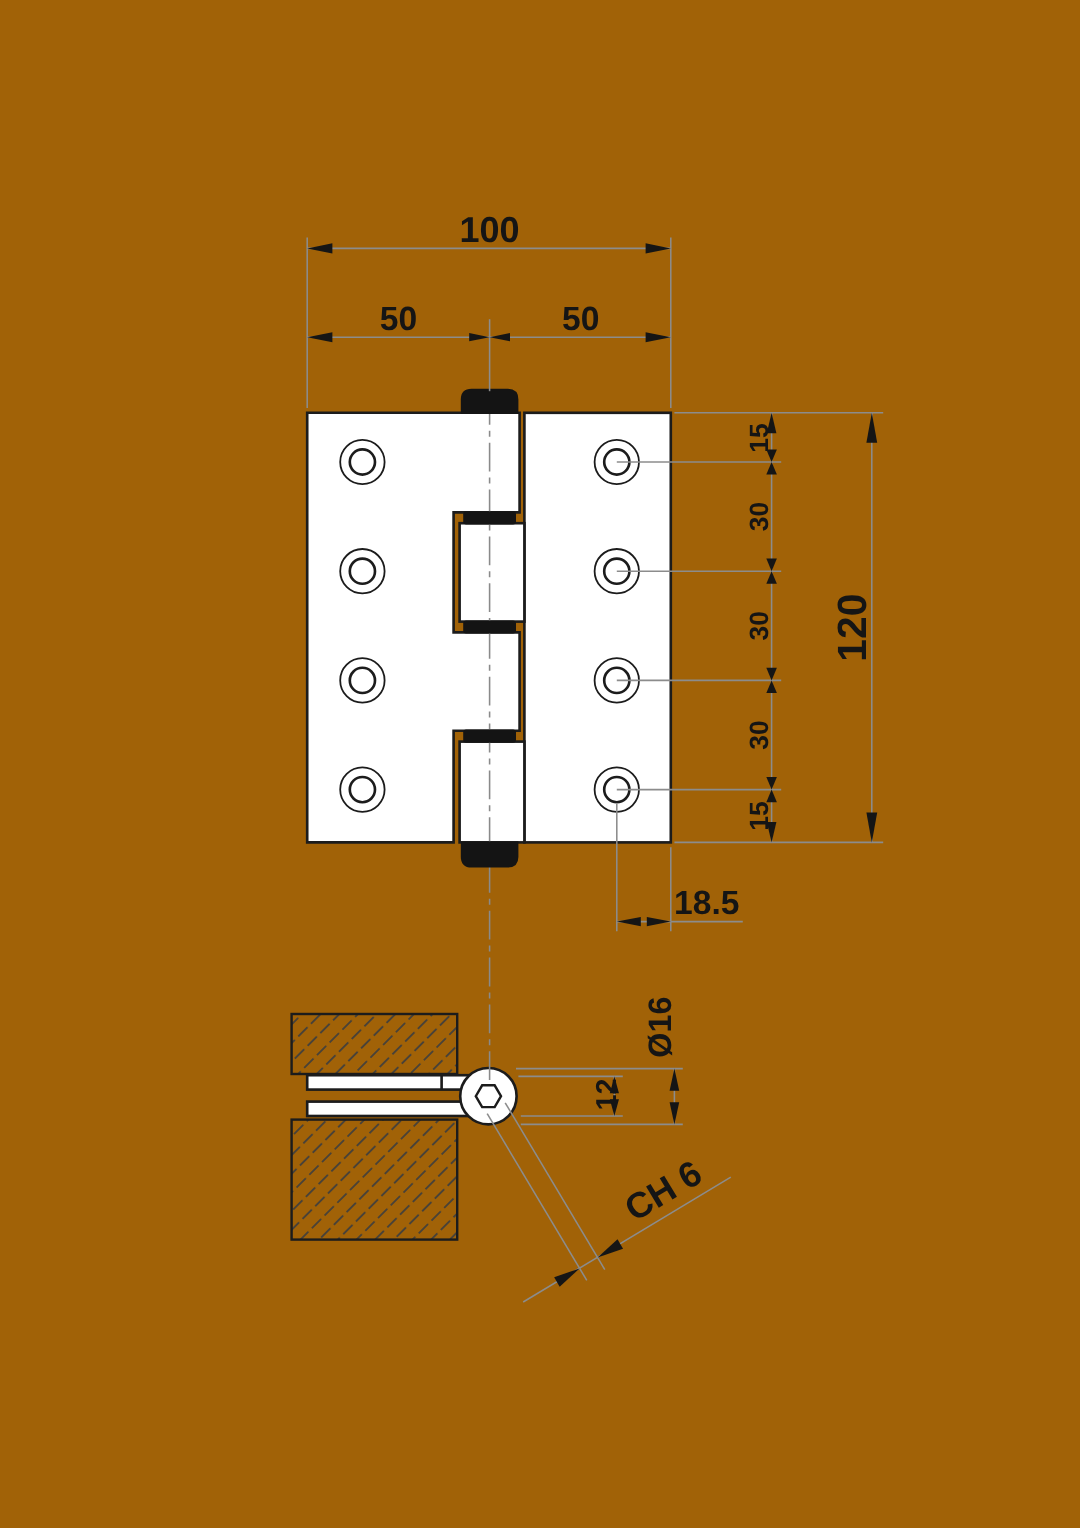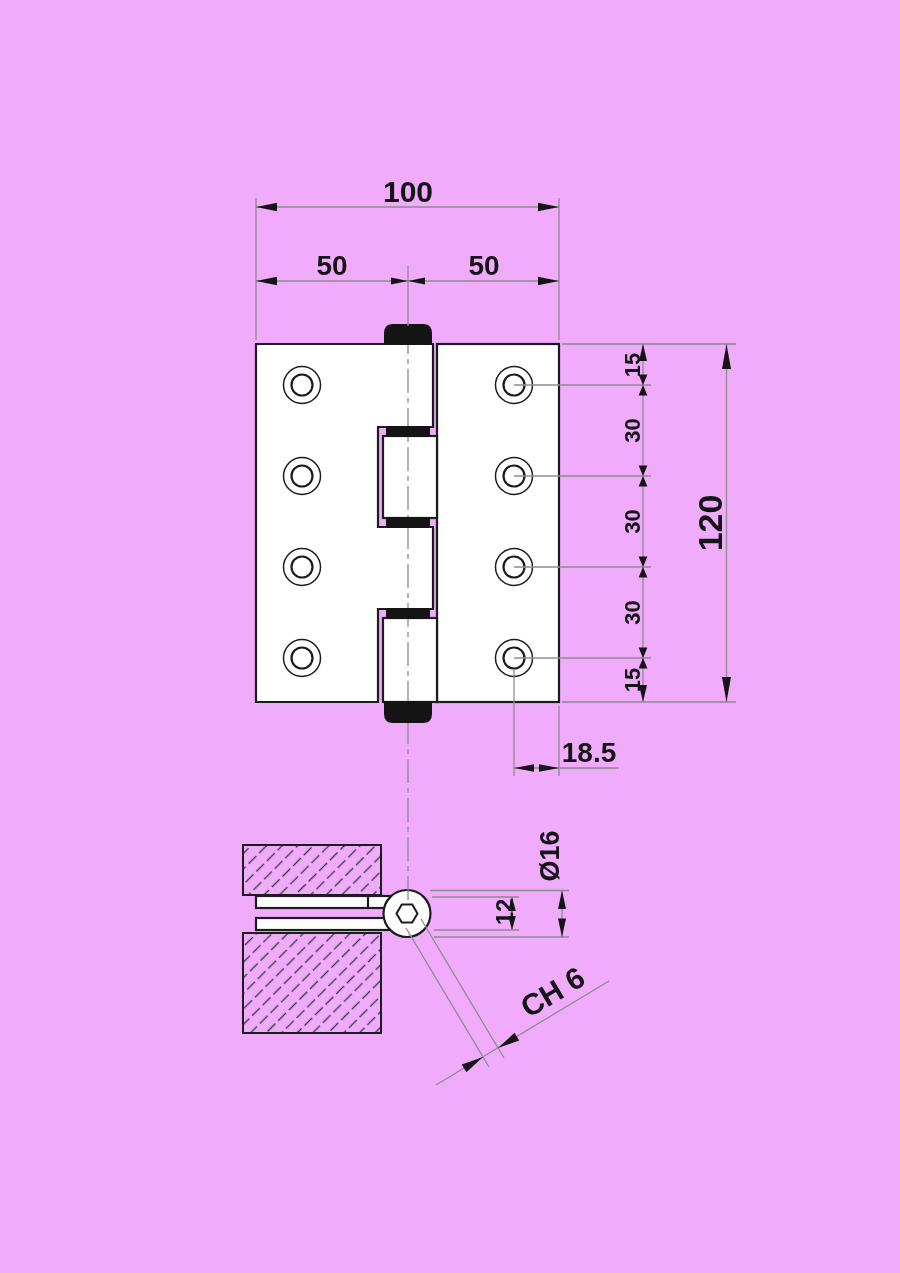--- a/index.html
+++ b/index.html
@@ -1,16 +1,16 @@
 <!DOCTYPE html>
 <html><head>
 <meta charset="utf-8">
 <style>
   html,body{margin:0;padding:0;background:#ffffff;}
-  .page{width:900px;height:1273px;background:#f0abfc;position:relative;overflow:hidden;text-align:center;}
+  .page{width:900px;height:1273px;background:#a16207;position:relative;overflow:hidden;text-align:center;}
   svg{display:block;}
   text{font-family:"Liberation Sans","DejaVu Sans",sans-serif;font-weight:700;fill:#151515;}
   .t28{font-size:28px;}
   .t34{font-size:34px;}
   .t22{font-size:22px;}
   .t27{font-size:27px;}
   .t24{font-size:24px;}
   .t30{font-size:30px;}
   .thick{stroke:#1c1c1c;stroke-width:2.2;fill:none;}
   .thickw{stroke:#1c1c1c;stroke-width:2.2;fill:#ffffff;}

